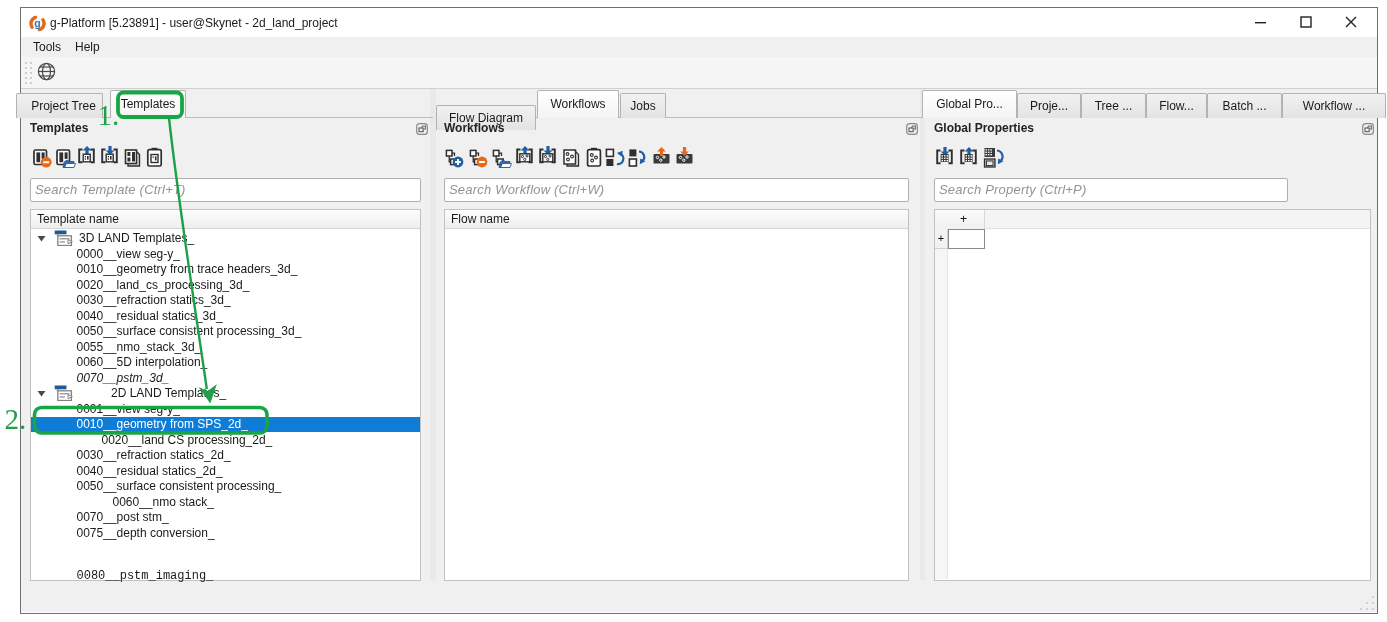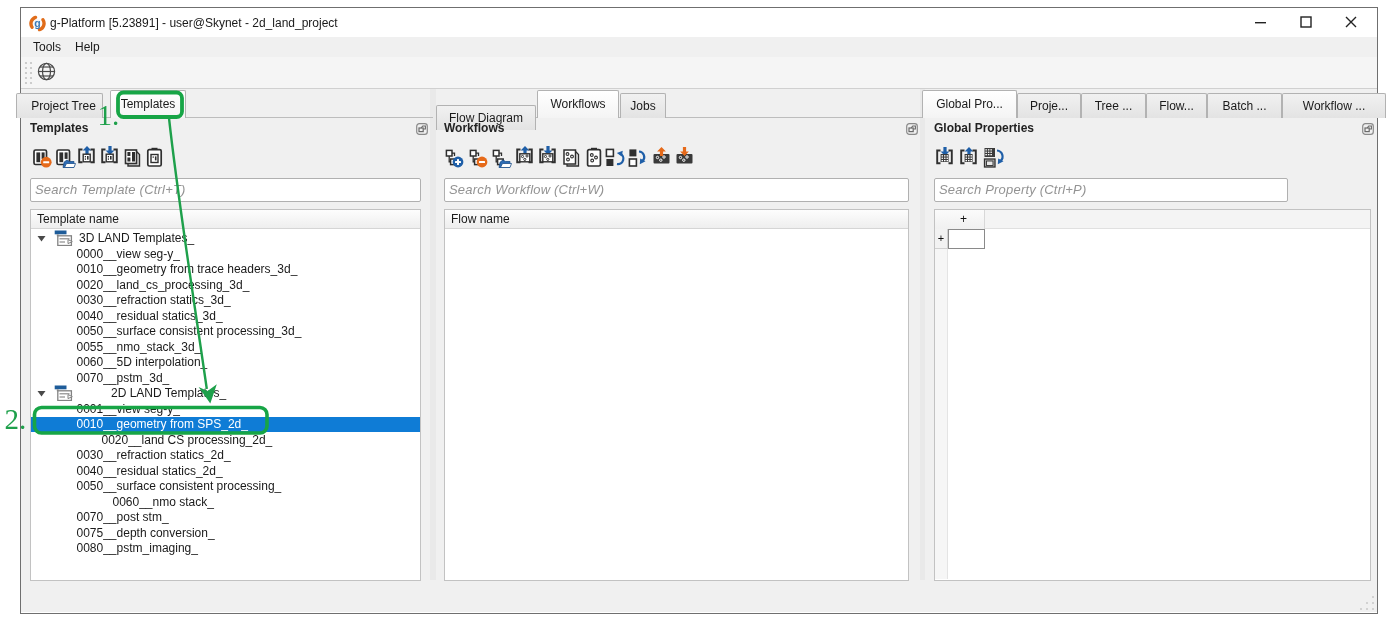--- a/index.html
+++ b/index.html
@@ -318,21 +318,21 @@
 </svg>
 <div class="trow" style="left:79px;top:231.0px;">3D LAND Templates_</div>
 <div class="trow" style="left:76.5px;top:246.5px;">0000__view seg-y_</div>
 <div class="trow" style="left:76.5px;top:262.0px;">0010__geometry from trace headers_3d_</div>
 <div class="trow" style="left:76.5px;top:277.5px;">0020__land_cs_processing_3d_</div>
 <div class="trow" style="left:76.5px;top:293.0px;">0030__refraction statics_3d_</div>
 <div class="trow" style="left:76.5px;top:308.5px;">0040__residual statics_3d_</div>
 <div class="trow" style="left:76.5px;top:324.0px;">0050__surface consistent processing_3d_</div>
 <div class="trow" style="left:76.5px;top:339.5px;">0055__nmo_stack_3d_</div>
 <div class="trow" style="left:76.5px;top:355.0px;">0060__5D interpolation_</div>
-<div class="trow" style="left:76.5px;top:370.5px;">0070__pstm_3d_</div>
+<div class="trow" style="left:76.5px;top:370.5px;font-style:italic;">0070__pstm_3d_</div>
 <svg class="abs" style="left:37px;top:389.75px;" width="9" height="7" viewBox="0 0 9 7">
       <path d="M0.5,1 L8.5,1 L4.5,6.5 Z" fill="#4a4a4a"></path>
     </svg>
 <svg class="abs" style="left:54px;top:385.0px;" width="21" height="16" viewBox="0 0 21 16">
 <rect x="0.7" y="0.5" width="11.8" height="3.8" fill="#1e5c99"></rect>
 <rect x="2.8" y="4.3" width="1.8" height="2" fill="#909090"></rect>
 <rect x="3.8" y="5.8" width="13.6" height="9.7" fill="#fff" stroke="#828282" stroke-width="1.3"></rect>
 <line x1="5.5" y1="8.8" x2="15.5" y2="8.8" stroke="#828282" stroke-width="1.1"></line>
 <line x1="5.5" y1="12" x2="11" y2="12" stroke="#828282" stroke-width="1.1"></line>
 <path d="M14,9.6 L18.3,11.6 L14,13.6 Z" fill="#fff" stroke="#828282" stroke-width="1"></path>
@@ -341,21 +341,21 @@
 <div class="trow" style="left:76.5px;top:401.5px;">0001__view seg-y_</div>
 <div style="position:absolute;left:31px;top:416.5px;width:389px;height:15.5px;background:#0f7cd6;"></div>
 <div class="trow" style="left:76.5px;top:417.0px;color:#fff;">0010__geometry from SPS_2d_</div>
 <div class="trow" style="left:76.5px;top:432.5px;margin-left:25px;">0020__land CS processing_2d_</div>
 <div class="trow" style="left:76.5px;top:448.0px;">0030__refraction statics_2d_</div>
 <div class="trow" style="left:76.5px;top:463.5px;">0040__residual statics_2d_</div>
 <div class="trow" style="left:76.5px;top:479.0px;">0050__surface consistent processing_</div>
 <div class="trow" style="left:76.5px;top:494.5px;margin-left:36px;">0060__nmo stack_</div>
 <div class="trow" style="left:76.5px;top:510.0px;">0070__post stm_</div>
 <div class="trow" style="left:76.5px;top:525.5px;">0075__depth conversion_</div>
-<div class="trow" style="left:76.5px;top:541.0px;">0080__pstm_imaging_</div>
+<div class="trow" style="left:76.5px;top:569px;font-family:Liberation Mono, monospace;">0080__pstm_imaging_</div>
 </div>
 
 <svg class="abs" style="left:1358px;top:594px;" width="18" height="18" viewBox="0 0 18 18">
   <g fill="#c9c9c9">
     <circle cx="15" cy="3" r="1"></circle>
     <circle cx="9" cy="9" r="1"></circle>
       <circle cx="15" cy="9" r="1"></circle>
     <circle cx="3" cy="15" r="1"></circle>
       <circle cx="9" cy="15" r="1"></circle>
       <circle cx="15" cy="15" r="1"></circle>

